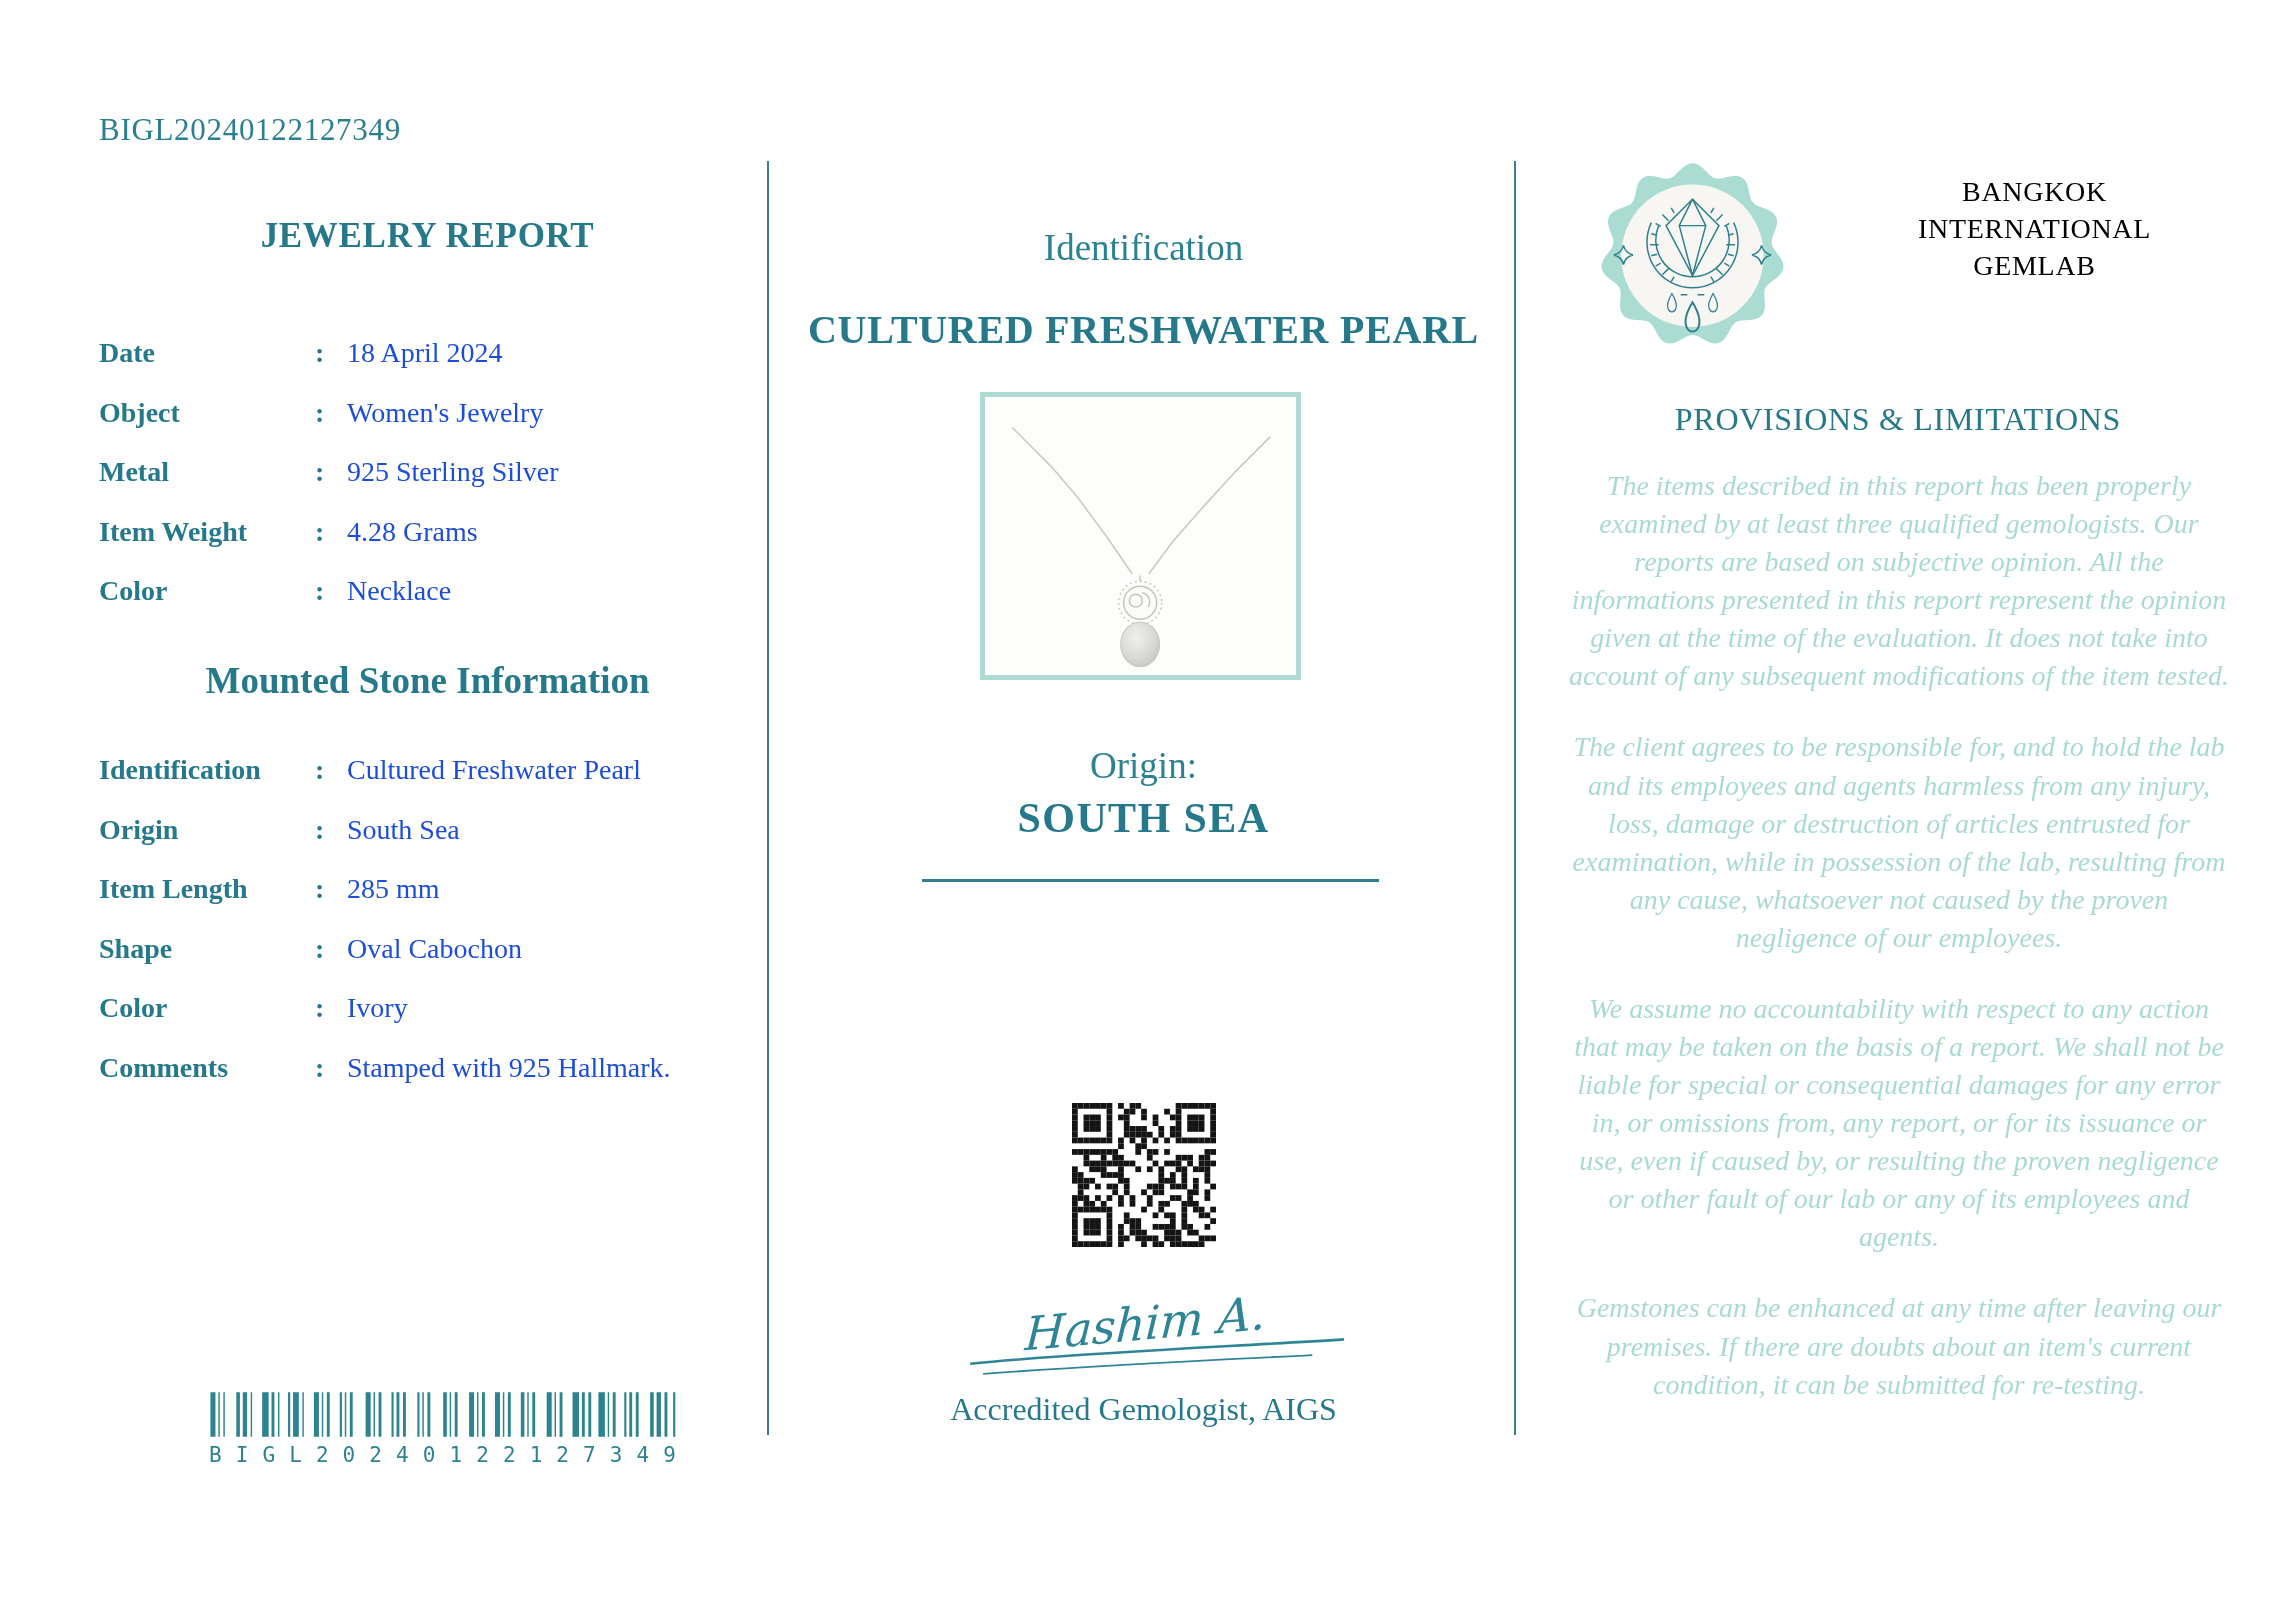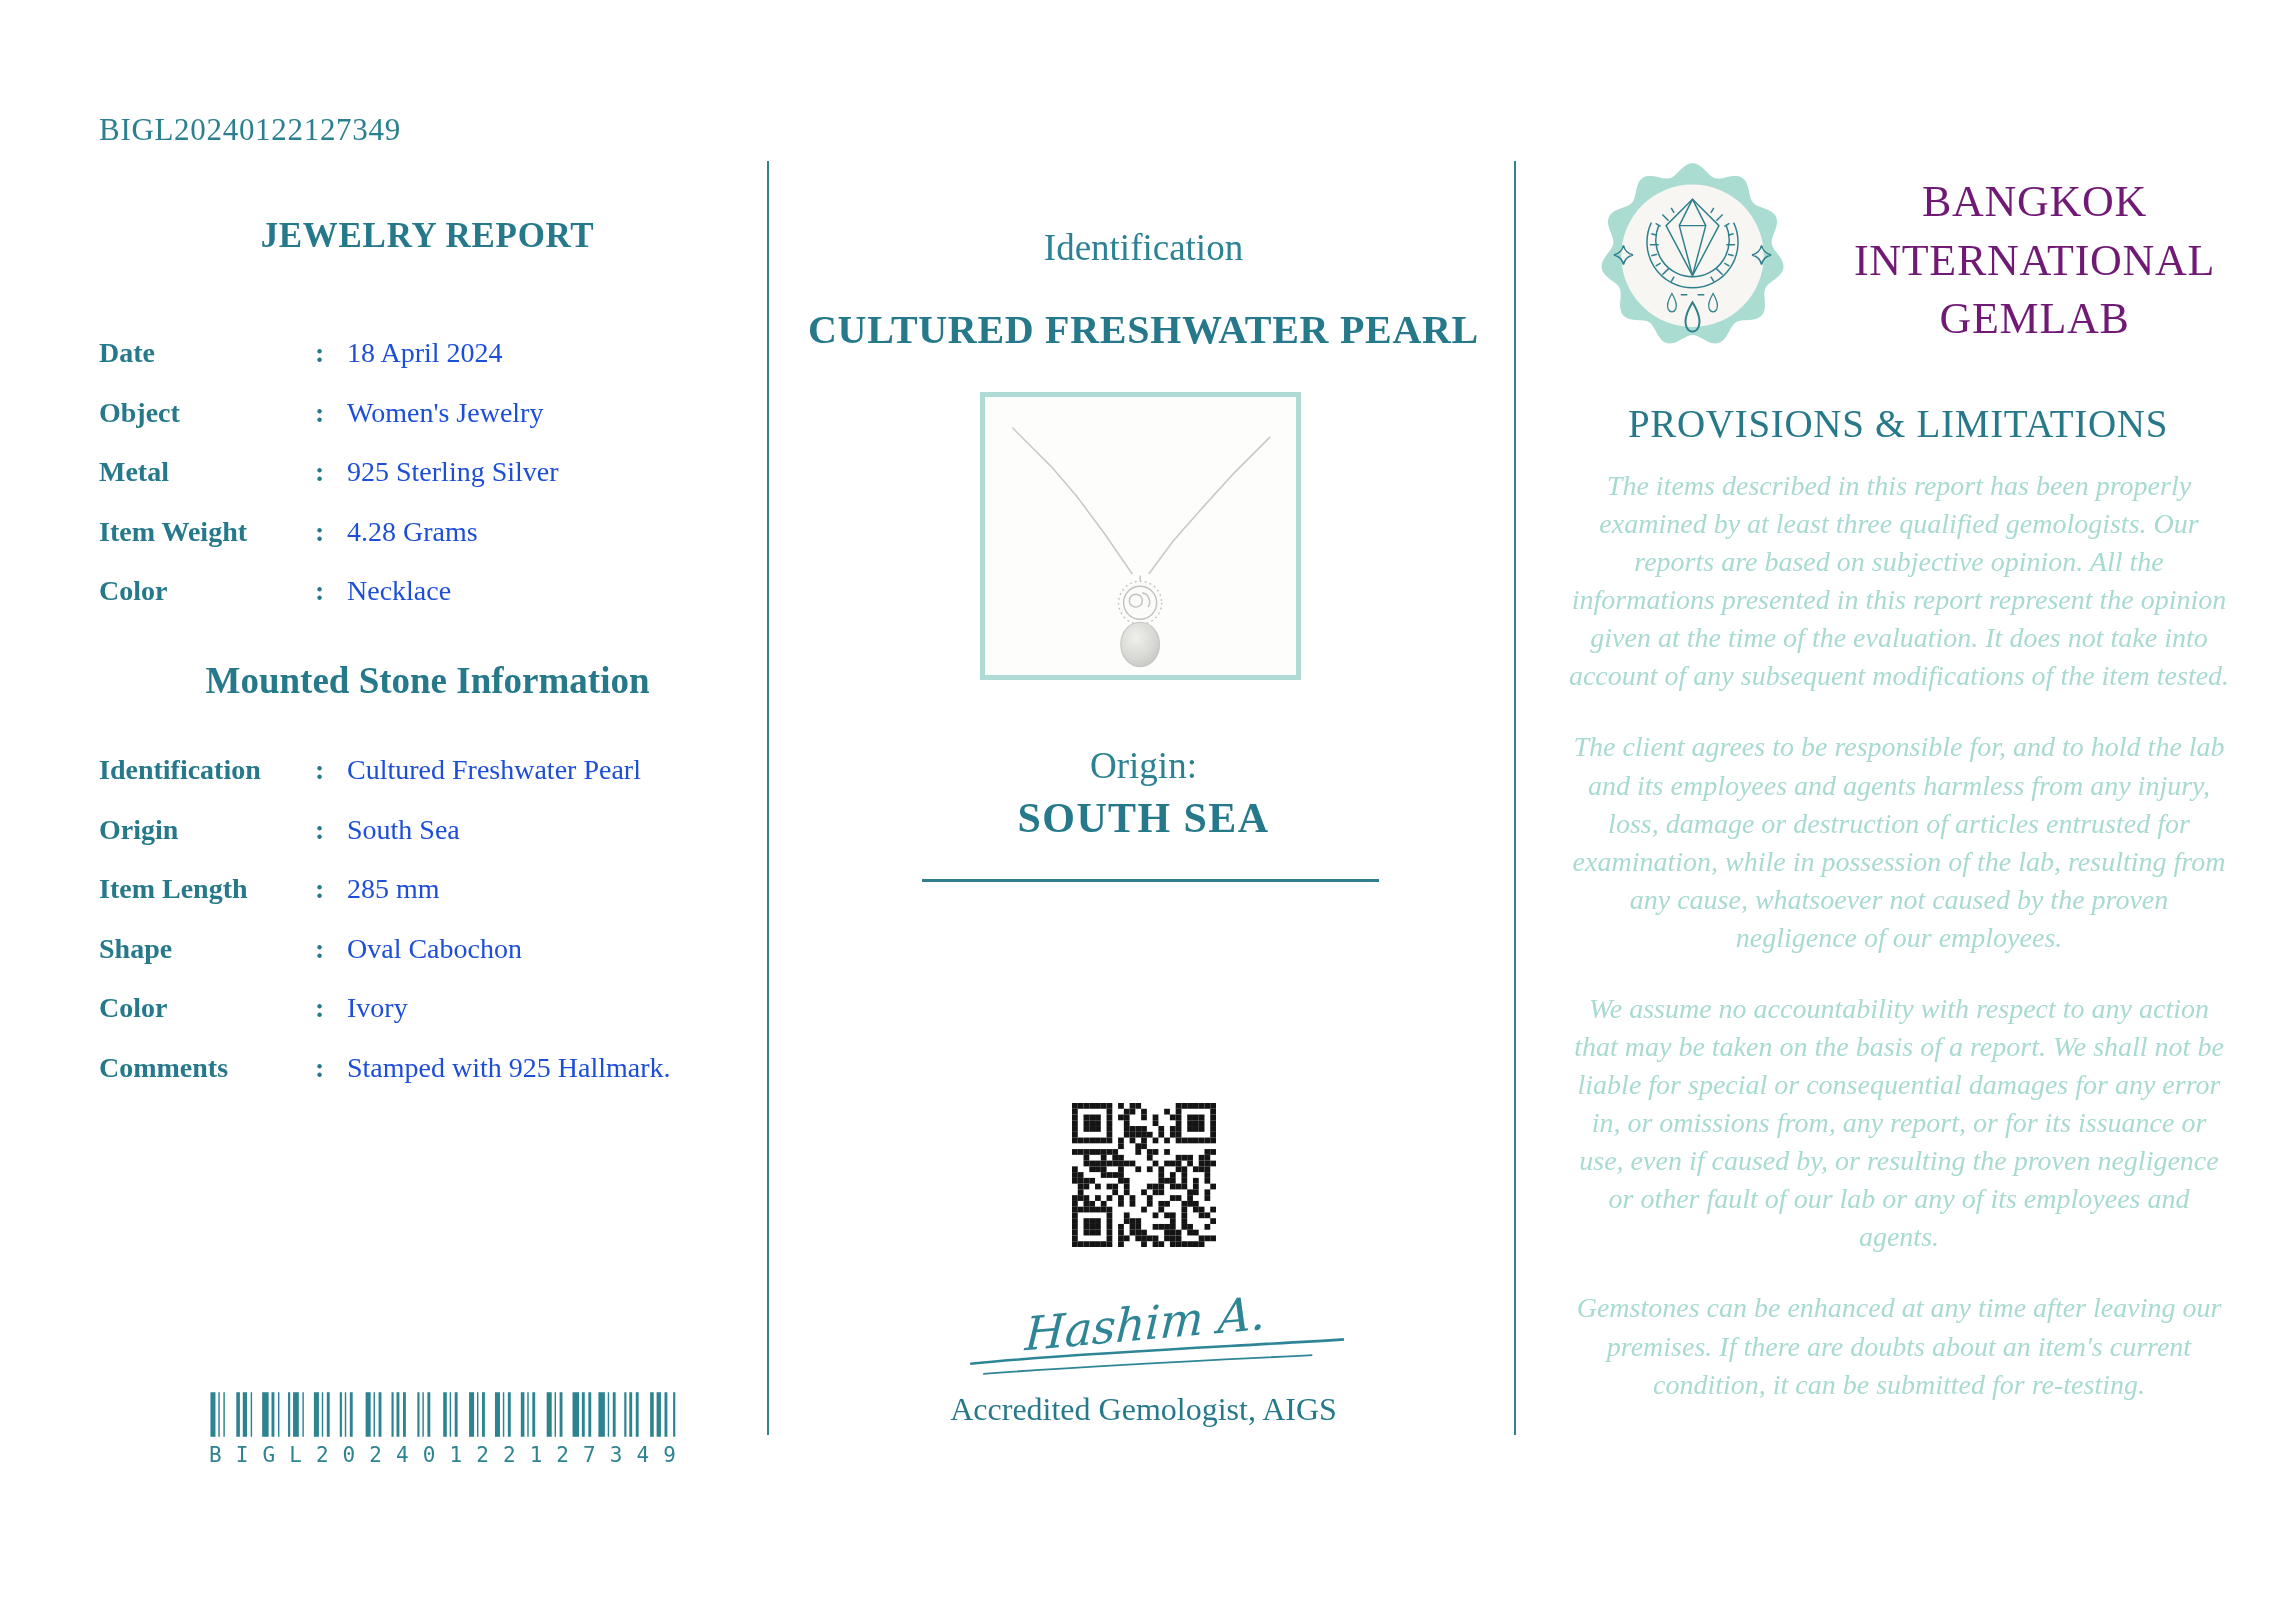--- a/index.html
+++ b/index.html
@@ -33,22 +33,22 @@
   .photo-frame{left:980px;top:392px;width:311px;height:278px;border:5px solid #aedbd3;background:#fdfdfc;}
   .m-origin-label{left:784px;top:744px;width:719px;font-size:37px;color:#2c8292;}
   .m-origin-value{left:784px;top:794px;width:719px;font-size:42px;font-weight:bold;letter-spacing:1.4px;color:#26798a;}
   .m-divider{left:922px;top:879px;width:457px;height:2.9px;background:#2f7f8e;}
   .qr-wrap{left:1072px;top:1103px;width:144px;height:144px;}
   .sig-wrap{left:924px;top:1279px;width:446px;height:115px;}
   .m-gemologist{left:784px;top:1391px;width:719px;font-size:32px;color:#26798a;}
 
   
   .logo-wrap{left:1597px;top:157px;width:191px;height:196px;}
-  .lab-name{left:1819px;top:173px;width:431px;font-size:44px;line-height:1.33;letter-spacing:0.7px;color:#701a75;}
-  .r-title{left:1553px;top:401px;width:690px;font-size:39px;letter-spacing:0.7px;color:#27798a;}
+  .lab-name{left:1819px;top:173px;width:431px;font-size:28px;line-height:1.33;letter-spacing:0.7px;color:#000000;}
+  .r-title{left:1553px;top:401px;width:690px;font-size:32px;letter-spacing:0.7px;color:#27798a;}
   .r-paras{left:1568px;top:467px;width:662px;}
   .r-paras p{margin:0 0 33px 0;font-size:28px;line-height:1.36;font-style:italic;color:#a8dad2;text-align:center;}
 </style>
 </head>
 <body>
 
 <div class="sheet">
 
   <div class="abs cert-number">BIGL20240122127349</div>
 

